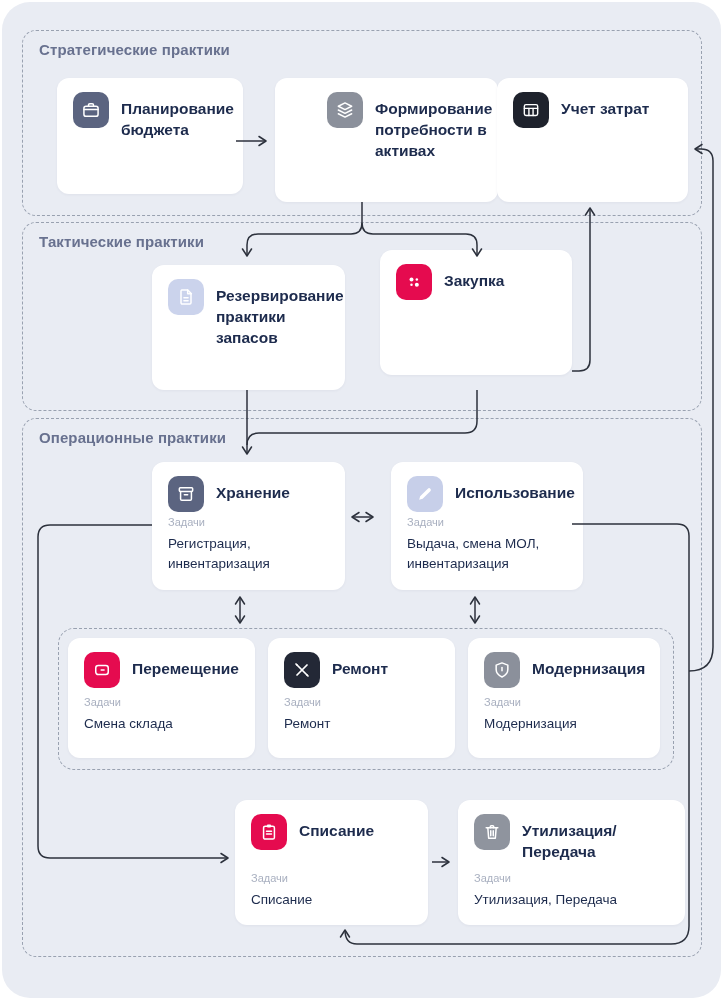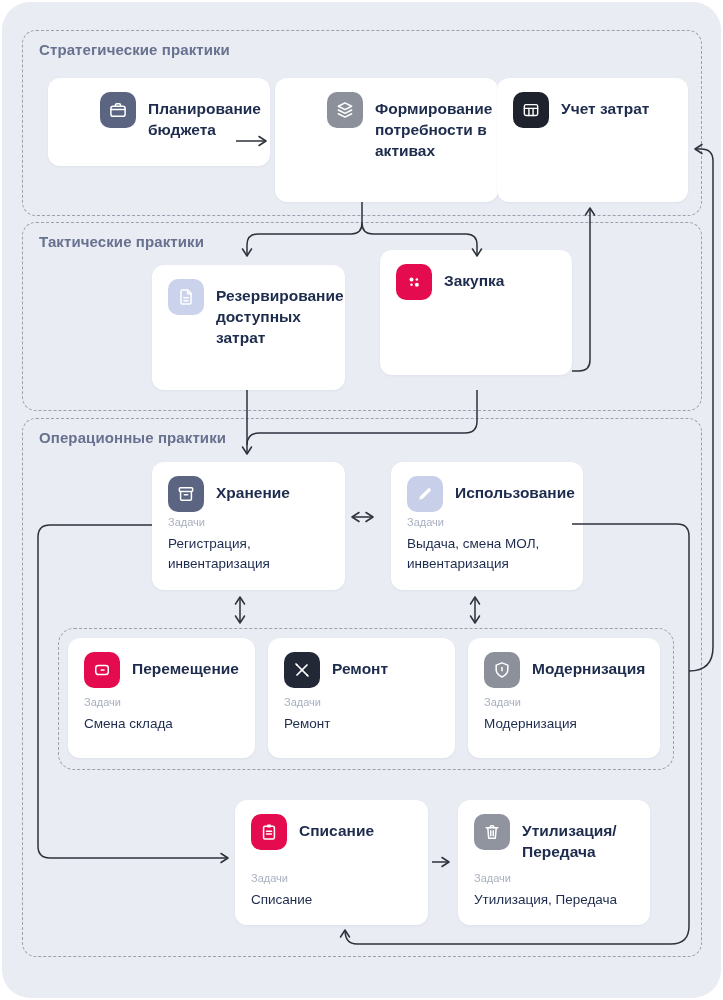--- a/index.html
+++ b/index.html
@@ -18,32 +18,32 @@
   .card-title{padding-top:7px;font-size:15.5px;line-height:1.35;font-weight:600;color:#1d2b4d;}
   .tasks-block{position:absolute;left:16px;right:12px;}
   .tb-a{top:54px;} .tb-b{top:58px;} .tb-c{top:72px;}
   .tasks-label{font-size:11px;color:#a9b0c0;margin-bottom:6px;font-weight:500;}
   .tasks-text{font-size:13.5px;line-height:1.5;color:#1d2b4d;font-weight:500;}
   
   .bg-slate{background:#5b6480;} .bg-gray{background:#8b909b;} .bg-black{background:#1e222c;}
   .bg-lav{background:#cbd3ec;} .bg-lav2{background:#c7cfe9;} .bg-pink{background:#e50b4f;}
   .bg-navy{background:#232836;} .bg-gray2{background:#8f949e;}
   
-  .c-planning{left:48px;top:78px;width:186px;height:88px;padding-left:36px;}
+  .c-planning{left:57px;top:78px;width:186px;height:116px;}
   .c-demand{left:275px;top:78px;width:187px;height:124px;padding-left:36px;}
   .c-cost{left:497px;top:78px;width:191px;height:124px;}
   .c-reserve{left:152px;top:265px;width:193px;height:125px;}
   .c-purchase{left:380px;top:250px;width:192px;height:125px;}
   .c-storage{left:152px;top:462px;width:193px;height:128px;}
   .c-usage{left:391px;top:462px;width:192px;height:128px;}
   .c-move{left:68px;top:638px;width:187px;height:120px;}
   .c-repair{left:268px;top:638px;width:187px;height:120px;}
   .c-modern{left:468px;top:638px;width:192px;height:120px;}
   .c-writeoff{left:235px;top:800px;width:193px;height:125px;}
-  .c-disposal{left:458px;top:800px;width:192px;height:125px;}
+  .c-disposal{left:458px;top:800px;width:227px;height:125px;}
   .connectors{position:absolute;left:0;top:0;width:723px;height:1000px;pointer-events:none;}
 </style>
 </head>
 <body>
 
 <div class="stage">
   <div class="canvas-bg"></div>
 
   <div class="section sec-strategic">
     <div class="section-label">Стратегические практики</div>
@@ -101,21 +101,21 @@
   <div class="card c-reserve">
     <div class="card-head">
       <div class="icon-tile bg-lav">
         <svg width="20" height="20" viewBox="0 0 24 24" fill="none" stroke="#fff" stroke-width="1.8" stroke-linecap="round" stroke-linejoin="round">
           <path d="M7 3.5h7l4 4V19a1.5 1.5 0 0 1-1.5 1.5h-9A1.5 1.5 0 0 1 6 19V5A1.5 1.5 0 0 1 7 3.5z"></path>
             <path d="M14 3.5V8h4.5"></path>
             <path d="M9.5 13h5"></path>
             <path d="M9.5 16.5h5"></path>
         </svg>
       </div>
-      <div class="card-title">Резервирование доступных затрат</div>
+      <div class="card-title">Резервирование практики запасов</div>
     </div>
   </div>
 
   <div class="card c-purchase">
     <div class="card-head">
       <div class="icon-tile bg-pink">
         <svg width="20" height="20" viewBox="0 0 24 24" fill="#fff">
           <circle cx="9" cy="9" r="2.4"></circle>
             <circle cx="15.4" cy="9" r="1.5"></circle>
             <circle cx="9" cy="15.4" r="1.5"></circle>

